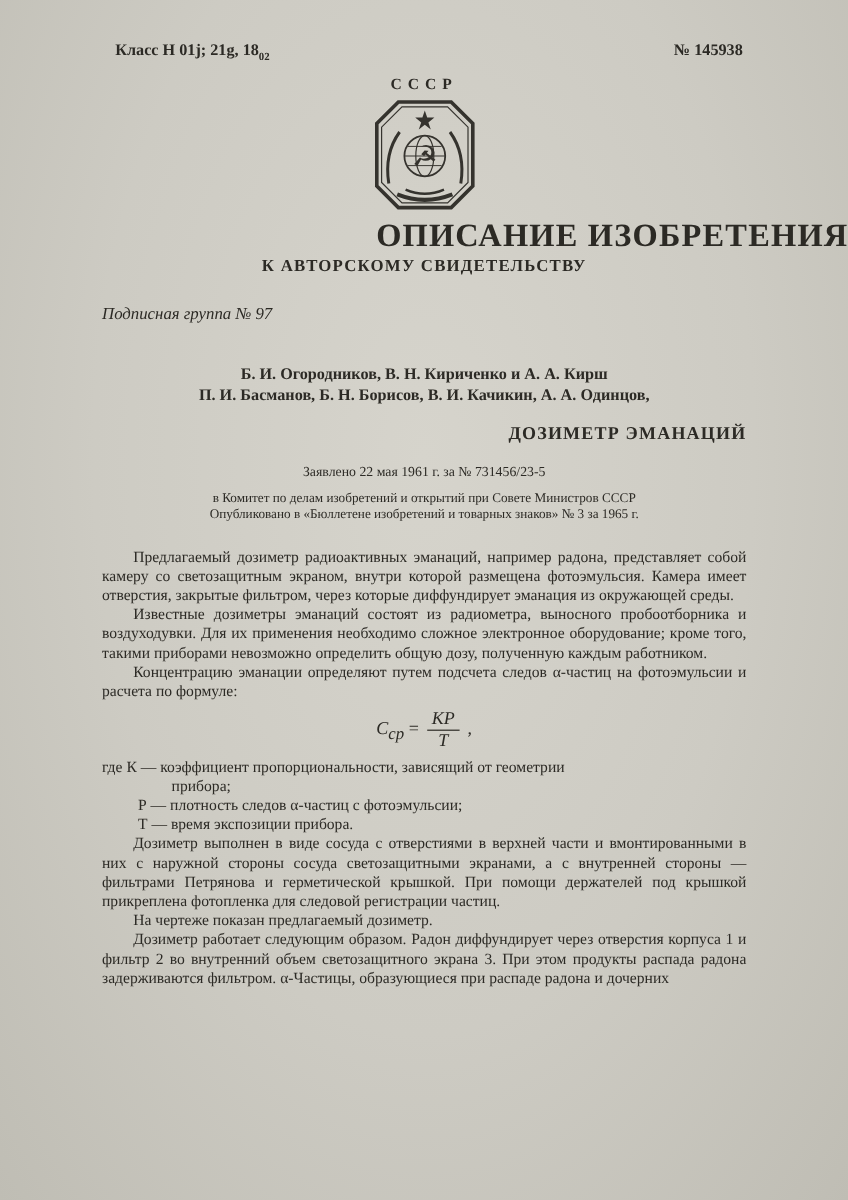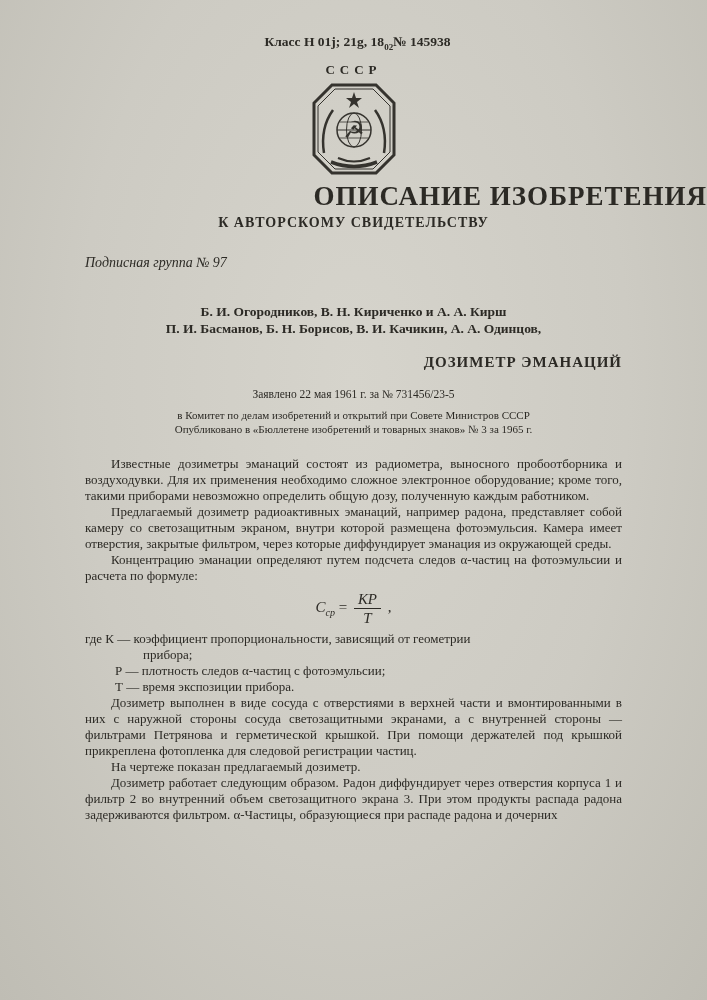--- a/index.html
+++ b/index.html
@@ -9,21 +9,21 @@
     color:#2c2a25;
     background:#b5b3aa;
   }
   .page {
     position:relative;
     width:707px; height:1000px;
     background: radial-gradient(ellipse at 50% 38%, #d6d4cc 0%, #cdcbc3 55%, #bfbdb4 100%);
     overflow:hidden;
   }
   .toprow {
-    display:flex; justify-content:center; align-items:baseline;
+    display:flex; justify-content:space-between; align-items:baseline;
     padding:34px 88px 0 96px;
     font-size:13.5px; font-weight:bold;
   }
   .class-line sub { font-size:9px; }
   .country {
     text-align:center; margin-top:10px;
     font-size:13px; font-weight:bold; letter-spacing:5px;
   }
   .emblem-wrap { text-align:center; margin-top:5px; height:92px; }
   .title1 {
@@ -36,21 +36,21 @@
   }
   .column { width:537px; margin:0 auto; }
   .group { margin-top:24px; font-style:italic; font-size:14px; }
   .authors { margin-top:32px; text-align:center; font-weight:bold; font-size:13.5px; line-height:17px; }
   .inv-title { margin-top:17px; text-align:right; font-weight:bold; font-size:15px; letter-spacing:1px; }
   .filed { margin-top:17px; text-align:center; font-size:11.5px; }
   .committee { margin-top:8px; text-align:center; font-size:11px; line-height:14px; }
   .body { margin-top:20px; font-size:13px; line-height:16px; }
   .para { margin:0; text-align:justify; text-indent:26px; }
   .formula { text-align:center; margin:7px 0 5px; font-size:15px; }
-  .formula sub { font-size:10px; font-style:italic; }
+  .formula sub { font-size:14px; font-style:italic; }
   .it { font-style:italic; }
   .frac { display:inline-block; vertical-align:middle; text-align:center; margin:0 3px; }
   .frac .num { display:block; border-bottom:1px solid #2c2a25; padding:0 4px 1px; }
   .frac .den { display:block; padding-top:1px; }
   .def { text-align:justify; }
   .def-cont { padding-left:58px; }
   .def-i { padding-left:30px; }
 </style>
 </head>
 <body>
@@ -98,22 +98,22 @@
 
     <div class="inv-title">ДОЗИМЕТР ЭМАНАЦИЙ</div>
     <div class="filed">Заявлено 22 мая 1961 г. за № 731456/23-5</div>
 
     <div class="committee">
       <div>в Комитет по делам изобретений и открытий при Совете Министров СССР</div>
       <div>Опубликовано в «Бюллетене изобретений и товарных знаков» № 3 за 1965 г.</div>
     </div>
 
     <div class="body">
+      <p class="para">Предлагаемый дозиметр радиоактивных эманаций, например радона, представляет собой камеру со светозащитным экраном, внутри которой размещена фотоэмульсия. Камера имеет отверстия, закрытые фильтром, через которые диффундирует эманация из окружающей среды.</p>
       <p class="para">Известные дозиметры эманаций состоят из радиометра, выносного пробоотборника и воздуходувки. Для их применения необходимо сложное электронное оборудование; кроме того, такими приборами невозможно определить общую дозу, полученную каждым работником.</p>
-      <p class="para">Предлагаемый дозиметр радиоактивных эманаций, например радона, представляет собой камеру со светозащитным экраном, внутри которой размещена фотоэмульсия. Камера имеет отверстия, закрытые фильтром, через которые диффундирует эманация из окружающей среды.</p>
       <p class="para">Концентрацию эманации определяют путем подсчета следов α-частиц на фотоэмульсии и расчета по формуле:</p>
 
       <div class="formula">
         <span class="it">С</span><sub>ср</sub>
         <span>=</span>
         <span class="frac">
           <span class="num it">КР</span>
           <span class="den it">Т</span>
         </span>
         <span>,</span>

